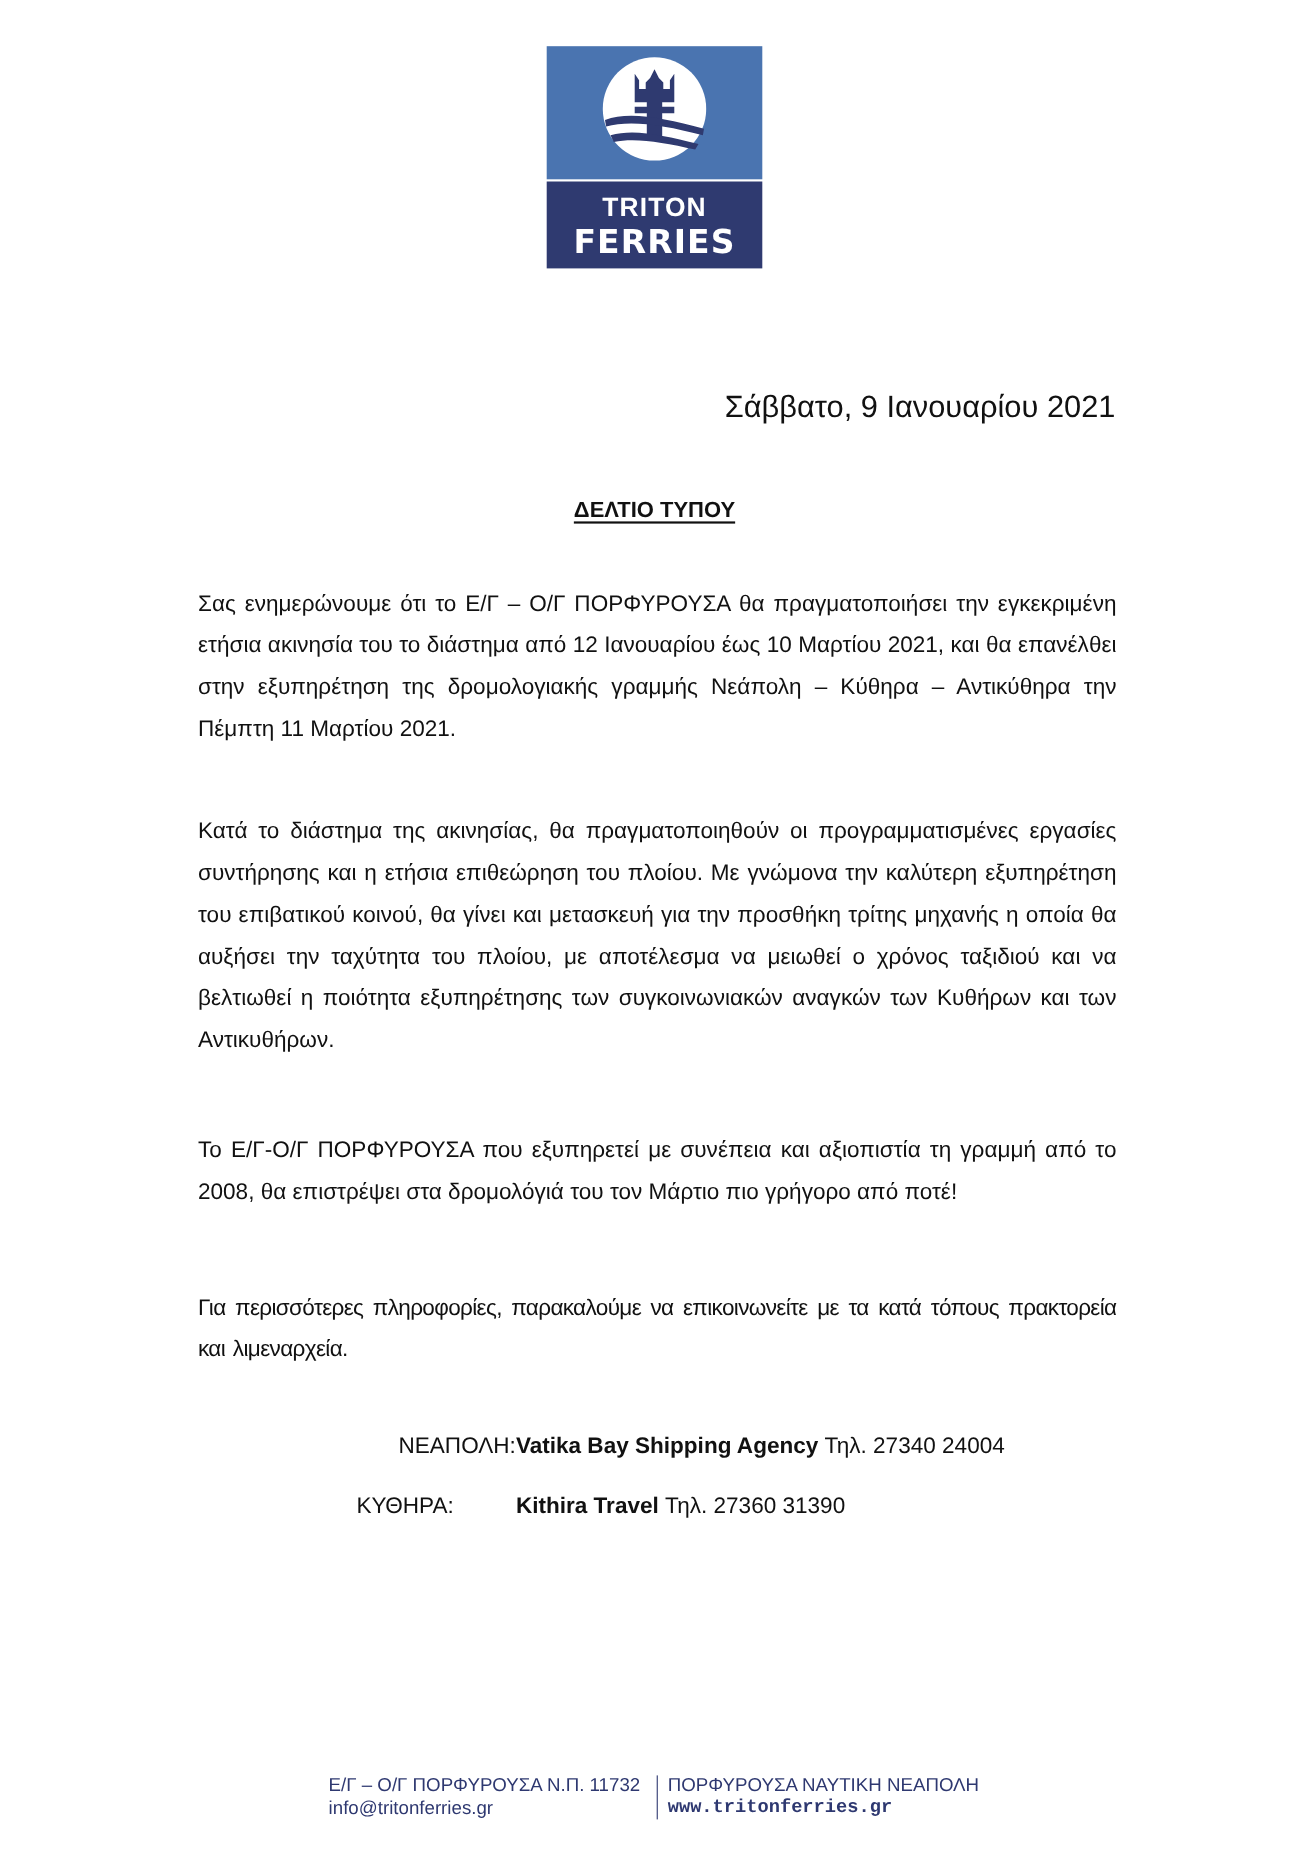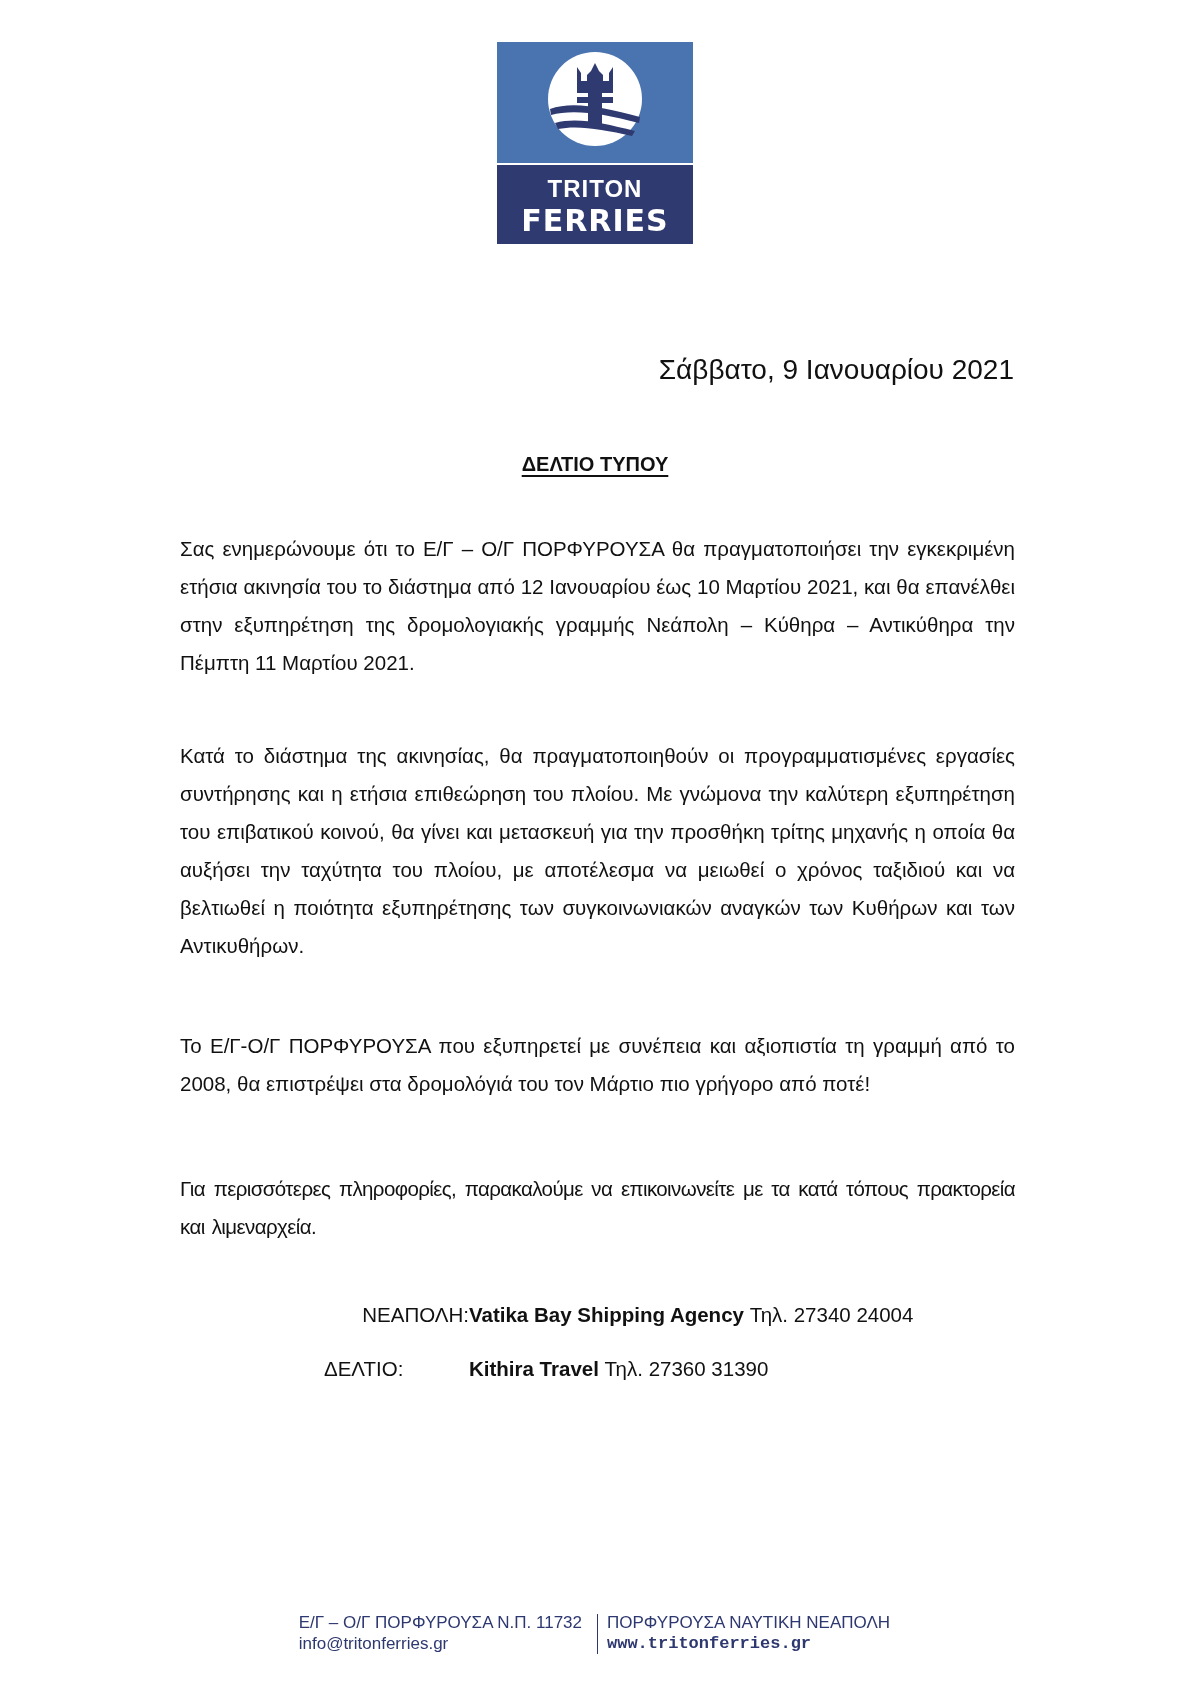--- a/index.html
+++ b/index.html
@@ -84,21 +84,21 @@
 
 <p class="para" style="top:530px;">Σας ενημερώνουμε ότι το Ε/Γ – Ο/Γ ΠΟΡΦΥΡΟΥΣΑ θα πραγματοποιήσει την εγκεκριμένη ετήσια ακινησία του το διάστημα από 12 Ιανουαρίου έως 10 Μαρτίου 2021, και θα επανέλθει στην εξυπηρέτηση της δρομολογιακής γραμμής Νεάπολη – Κύθηρα – Αντικύθηρα την Πέμπτη 11 Μαρτίου 2021.</p>
 <p class="para" style="top:737px;">Κατά το διάστημα της ακινησίας, θα πραγματοποιηθούν οι προγραμματισμένες εργασίες συντήρησης και η ετήσια επιθεώρηση του πλοίου. Με γνώμονα την καλύτερη εξυπηρέτηση του επιβατικού κοινού,  θα γίνει και μετασκευή για την προσθήκη τρίτης μηχανής η οποία θα αυξήσει την ταχύτητα του πλοίου, με αποτέλεσμα να μειωθεί ο χρόνος ταξιδιού και να βελτιωθεί η ποιότητα εξυπηρέτησης των συγκοινωνιακών αναγκών των Κυθήρων και των Αντικυθήρων.</p>
 <p class="para" style="top:1027px;">Το Ε/Γ-Ο/Γ ΠΟΡΦΥΡΟΥΣΑ που εξυπηρετεί με συνέπεια και αξιοπιστία τη γραμμή από το 2008, θα επιστρέψει στα δρομολόγιά του τον Μάρτιο πιο γρήγορο από ποτέ!</p>
 <p class="para para-narrow" style="top:1170px;">Για περισσότερες πληροφορίες, παρακαλούμε να επικοινωνείτε με τα κατά τόπους πρακτορεία και λιμεναρχεία.</p>
 
 <div class="contact" style="top:1303px;text-align:right;">
   <span class="city">ΝΕΑΠΟΛΗ:</span><span class="agency">Vatika Bay Shipping Agency</span> <span>Τηλ. 27340 24004</span>
 </div>
 <div class="contact" style="top:1357px;">
-  <span class="city">ΔΕΛΤΙΟ:</span><span class="agency">Kithira Travel</span> <span>Τηλ. 27360 31390</span>
+  <span class="city">ΚΥΘΗΡΑ:</span><span class="agency">Kithira Travel</span> <span>Τηλ. 27360 31390</span>
 </div>
 
 <div class="footer">
   <div class="footer-left">
     <div>Ε/Γ – Ο/Γ ΠΟΡΦΥΡΟΥΣΑ Ν.Π. 11732</div>
     <div>info@tritonferries.gr</div>
   </div>
   <div class="footer-divider"></div>
   <div class="footer-right">
     <div>ΠΟΡΦΥΡΟΥΣΑ ΝΑΥΤΙΚΗ ΝΕΑΠΟΛΗ</div>

